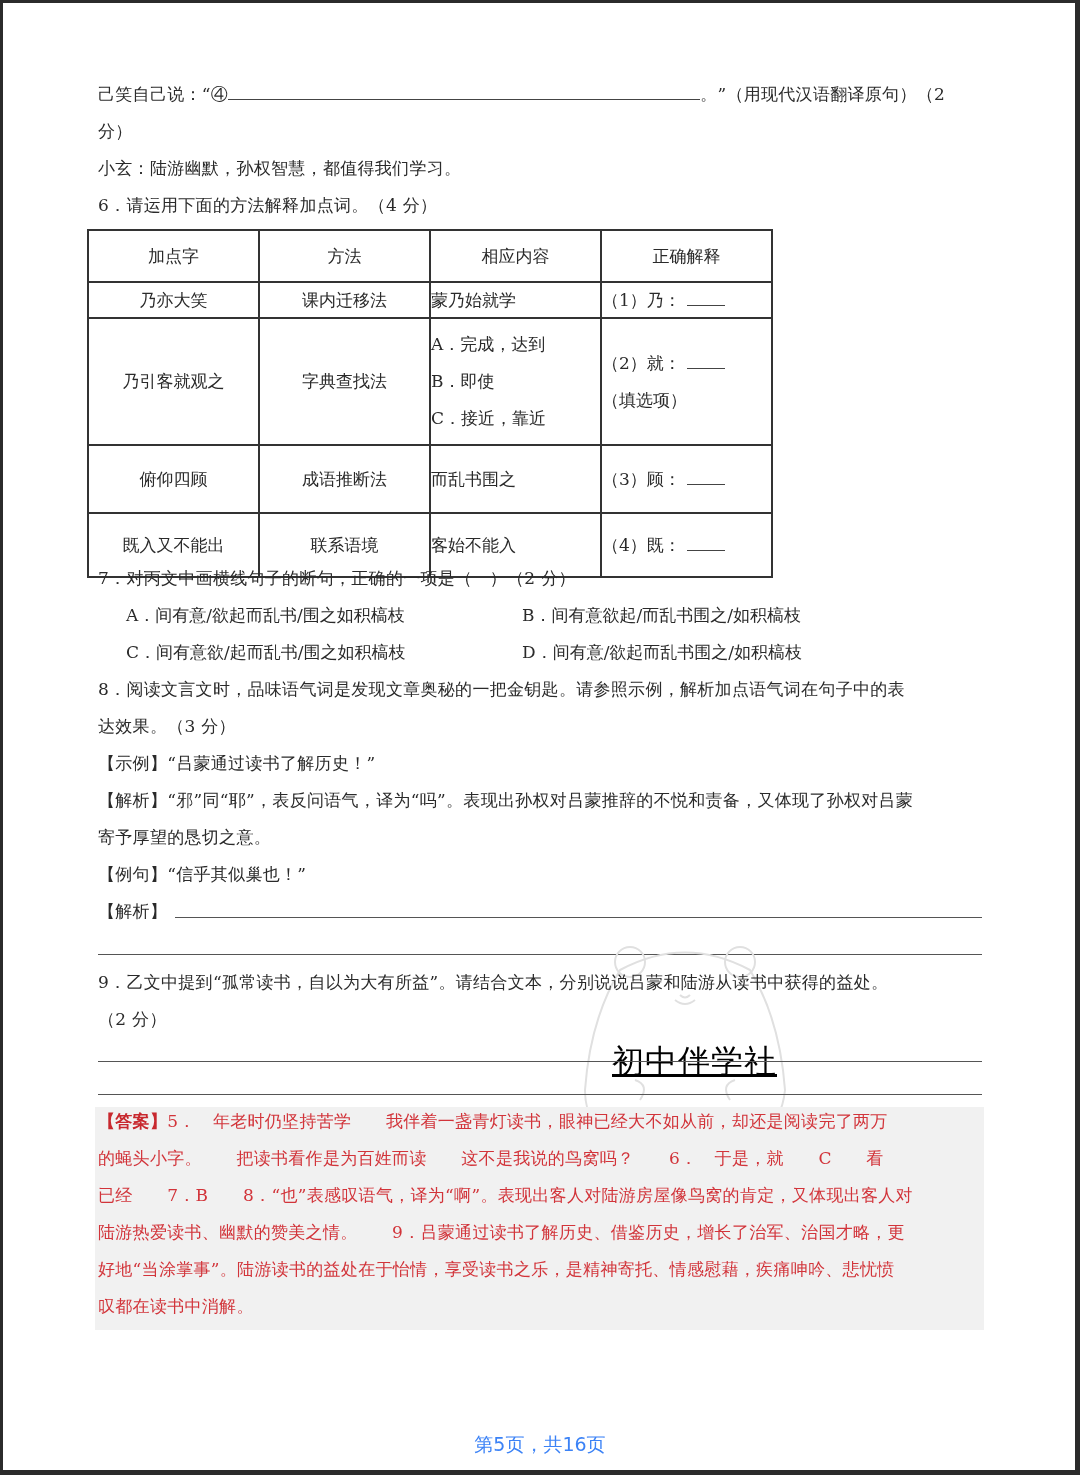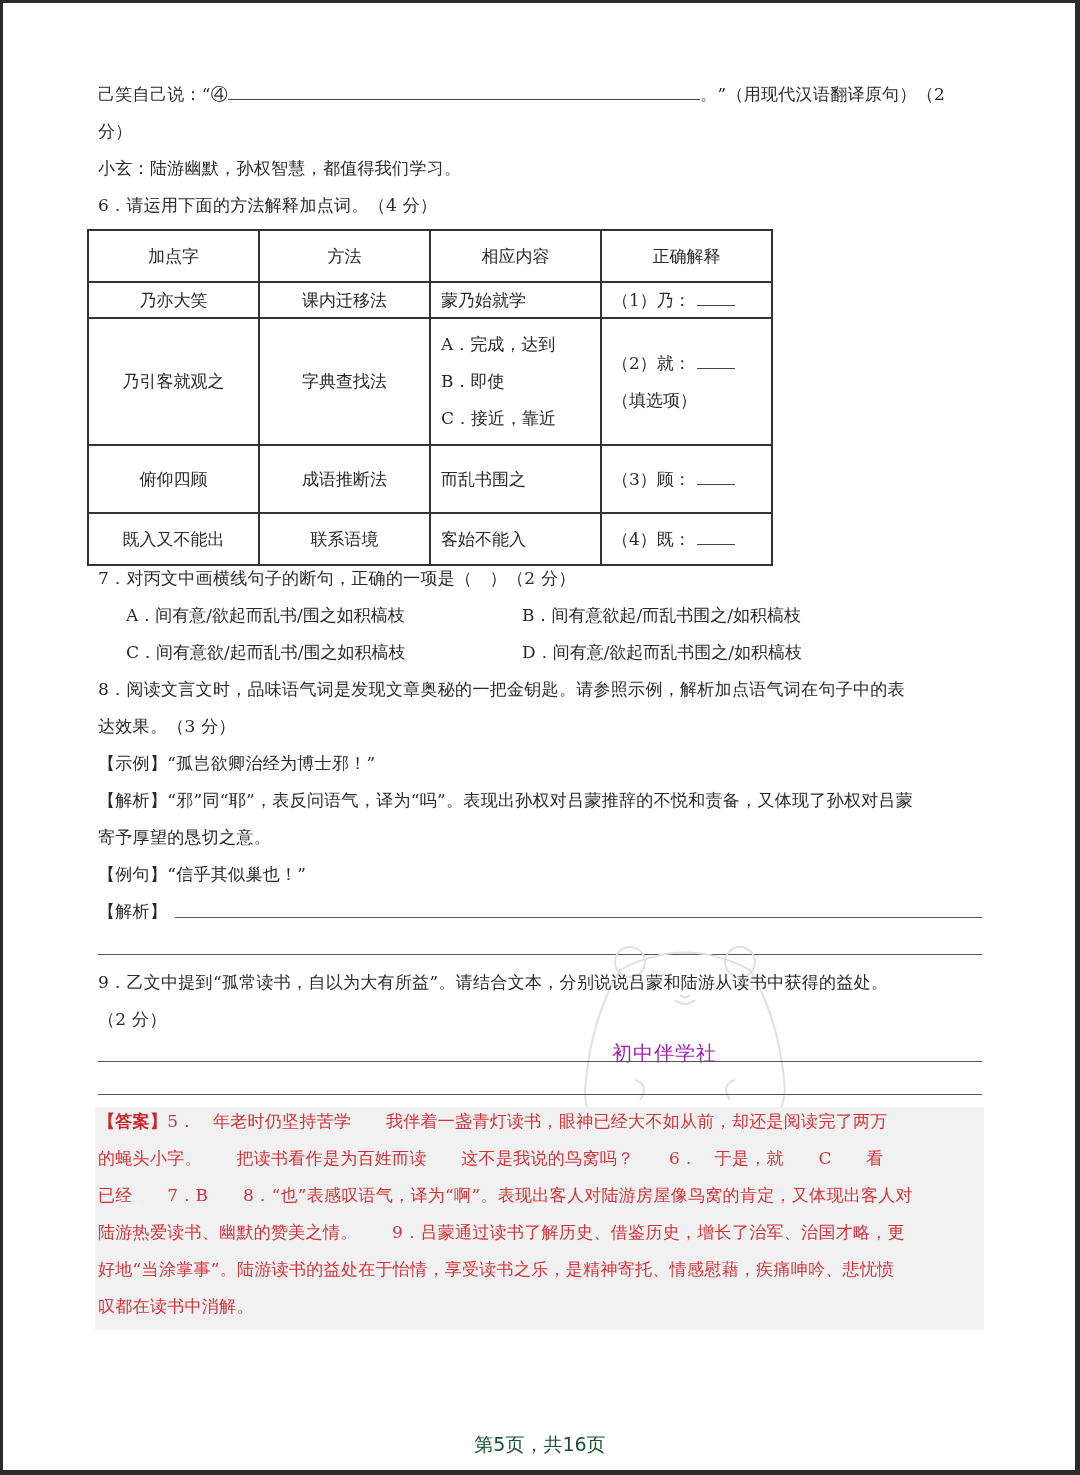--- a/index.html
+++ b/index.html
@@ -21,43 +21,43 @@
 
     table.q6 {
       position: absolute; left: 87px; top: 229px; border-collapse: collapse;
       font-size: 17px; color: #2a2a2a;
     }
     table.q6 td {
       border: 2px solid #333; width: 171px; padding: 0; vertical-align: middle;
       box-sizing: border-box;
     }
     table.q6 td.c { text-align: center; }
-    table.q6 td.l { text-align: left; padding-left: 10px; }
+    table.q6 td.l { text-align: left; }
     .cell-lines div { line-height: 37px; }
     .small-blank { display: inline-block; width: 38px; border-bottom: 1.5px solid #444; height: 12px; margin-left: 6px; }
 
     .opt { position: absolute; font-size: 17px; line-height: 22px; white-space: nowrap; }
 
     .answer-box {
       position: absolute; left: 95px; top: 1107px; width: 889px; height: 223px;
       background: #f1f1f1;
     }
     .ans { position: absolute; left: 98px; font-size: 17px; line-height: 22px; color: #d2343a; white-space: nowrap; letter-spacing: 0.3px; }
     .ans .tag { color: #c8282e; font-weight: bold; }
 
     .watermark {
       position: absolute; left: 580px; top: 940px; width: 210px; height: 200px; pointer-events: none;
     }
     .watermark-text {
       position: absolute; left: 612px; top: 1040px; font-family: "DejaVu Sans", sans-serif;
-      font-size: 20px; color: #a21caf; letter-spacing: 1px;
+      font-size: 32px; color: #000000; letter-spacing: 1px; text-decoration: underline;
     }
     .footer {
       position: absolute; left: 0; width: 1080px; top: 1432px; text-align: center;
-      font-family: "DejaVu Sans", "Liberation Sans", sans-serif; font-size: 19px; color: #14532d;
+      font-family: "DejaVu Sans", "Liberation Sans", sans-serif; font-size: 19px; color: #3b82f6;
     }
   </style>
 </head>
 <body>
 
 <div class="frame"></div>
 
 <div class="line" style="top:83px;">
   <span>己笑自己说：“④</span><span class="blank-inline" style="width:472px;"></span><span>。”（用现代汉语翻译原句）（2</span>
 </div>
@@ -92,38 +92,38 @@
       <div><span>（2）就：</span><span class="small-blank"></span></div>
       <div>（填选项）</div>
     </td>
   </tr>
   <tr style="height:68px;">
     <td class="c">俯仰四顾</td>
     <td class="c">成语推断法</td>
     <td class="l">而乱书围之</td>
     <td class="l"><span>（3）顾：</span><span class="small-blank"></span></td>
   </tr>
-  <tr style="height:52px;">
+  <tr style="height:64px;">
     <td class="c">既入又不能出</td>
     <td class="c">联系语境</td>
     <td class="l">客始不能入</td>
     <td class="l"><span>（4）既：</span><span class="small-blank"></span></td>
   </tr>
 </tbody>
   </table>
 
 <div class="line" style="top:567px;">7．对丙文中画横线句子的断句，正确的一项是（　）（2 分）</div>
 <div class="opt" style="left:126px; top:604px;text-align:center;">A．间有意/欲起而乱书/围之如积槁枝</div>
 <div class="opt" style="left:522px; top:604px;">B．间有意欲起/而乱书围之/如积槁枝</div>
 <div class="opt" style="left:126px; top:641px;">C．间有意欲/起而乱书/围之如积槁枝</div>
 <div class="opt" style="left:522px; top:641px;">D．间有意/欲起而乱书围之/如积槁枝</div>
 
 <div class="line" style="top:678px;">8．阅读文言文时，品味语气词是发现文章奥秘的一把金钥匙。请参照示例，解析加点语气词在句子中的表</div>
 <div class="line" style="top:715px;">达效果。（3 分）</div>
-<div class="line" style="top:752px;">【示例】“孤岂欲卿治经为博士邪！”</div>
+<div class="line" style="top:752px;">【示例】“吕蒙通过读书了解历史！”</div>
 <div class="line" style="top:789px;">【解析】“邪”同“耶”，表反问语气，译为“吗”。表现出孙权对吕蒙推辞的不悦和责备，又体现了孙权对吕蒙</div>
 <div class="line" style="top:826px;">寄予厚望的恳切之意。</div>
 <div class="line" style="top:863px;">【例句】“信乎其似巢也！”</div>
 <div class="line" style="top:900px;">【解析】</div>
 <div class="hr" style="left:175px; width:807px; top:917px;"></div>
 <div class="hr" style="top:954px;"></div>
 
 <svg class="watermark" viewBox="0 0 210 200">
   <g fill="none" stroke="#e0e0e0" stroke-width="2">
     <circle cx="50" cy="22" r="15"></circle>

